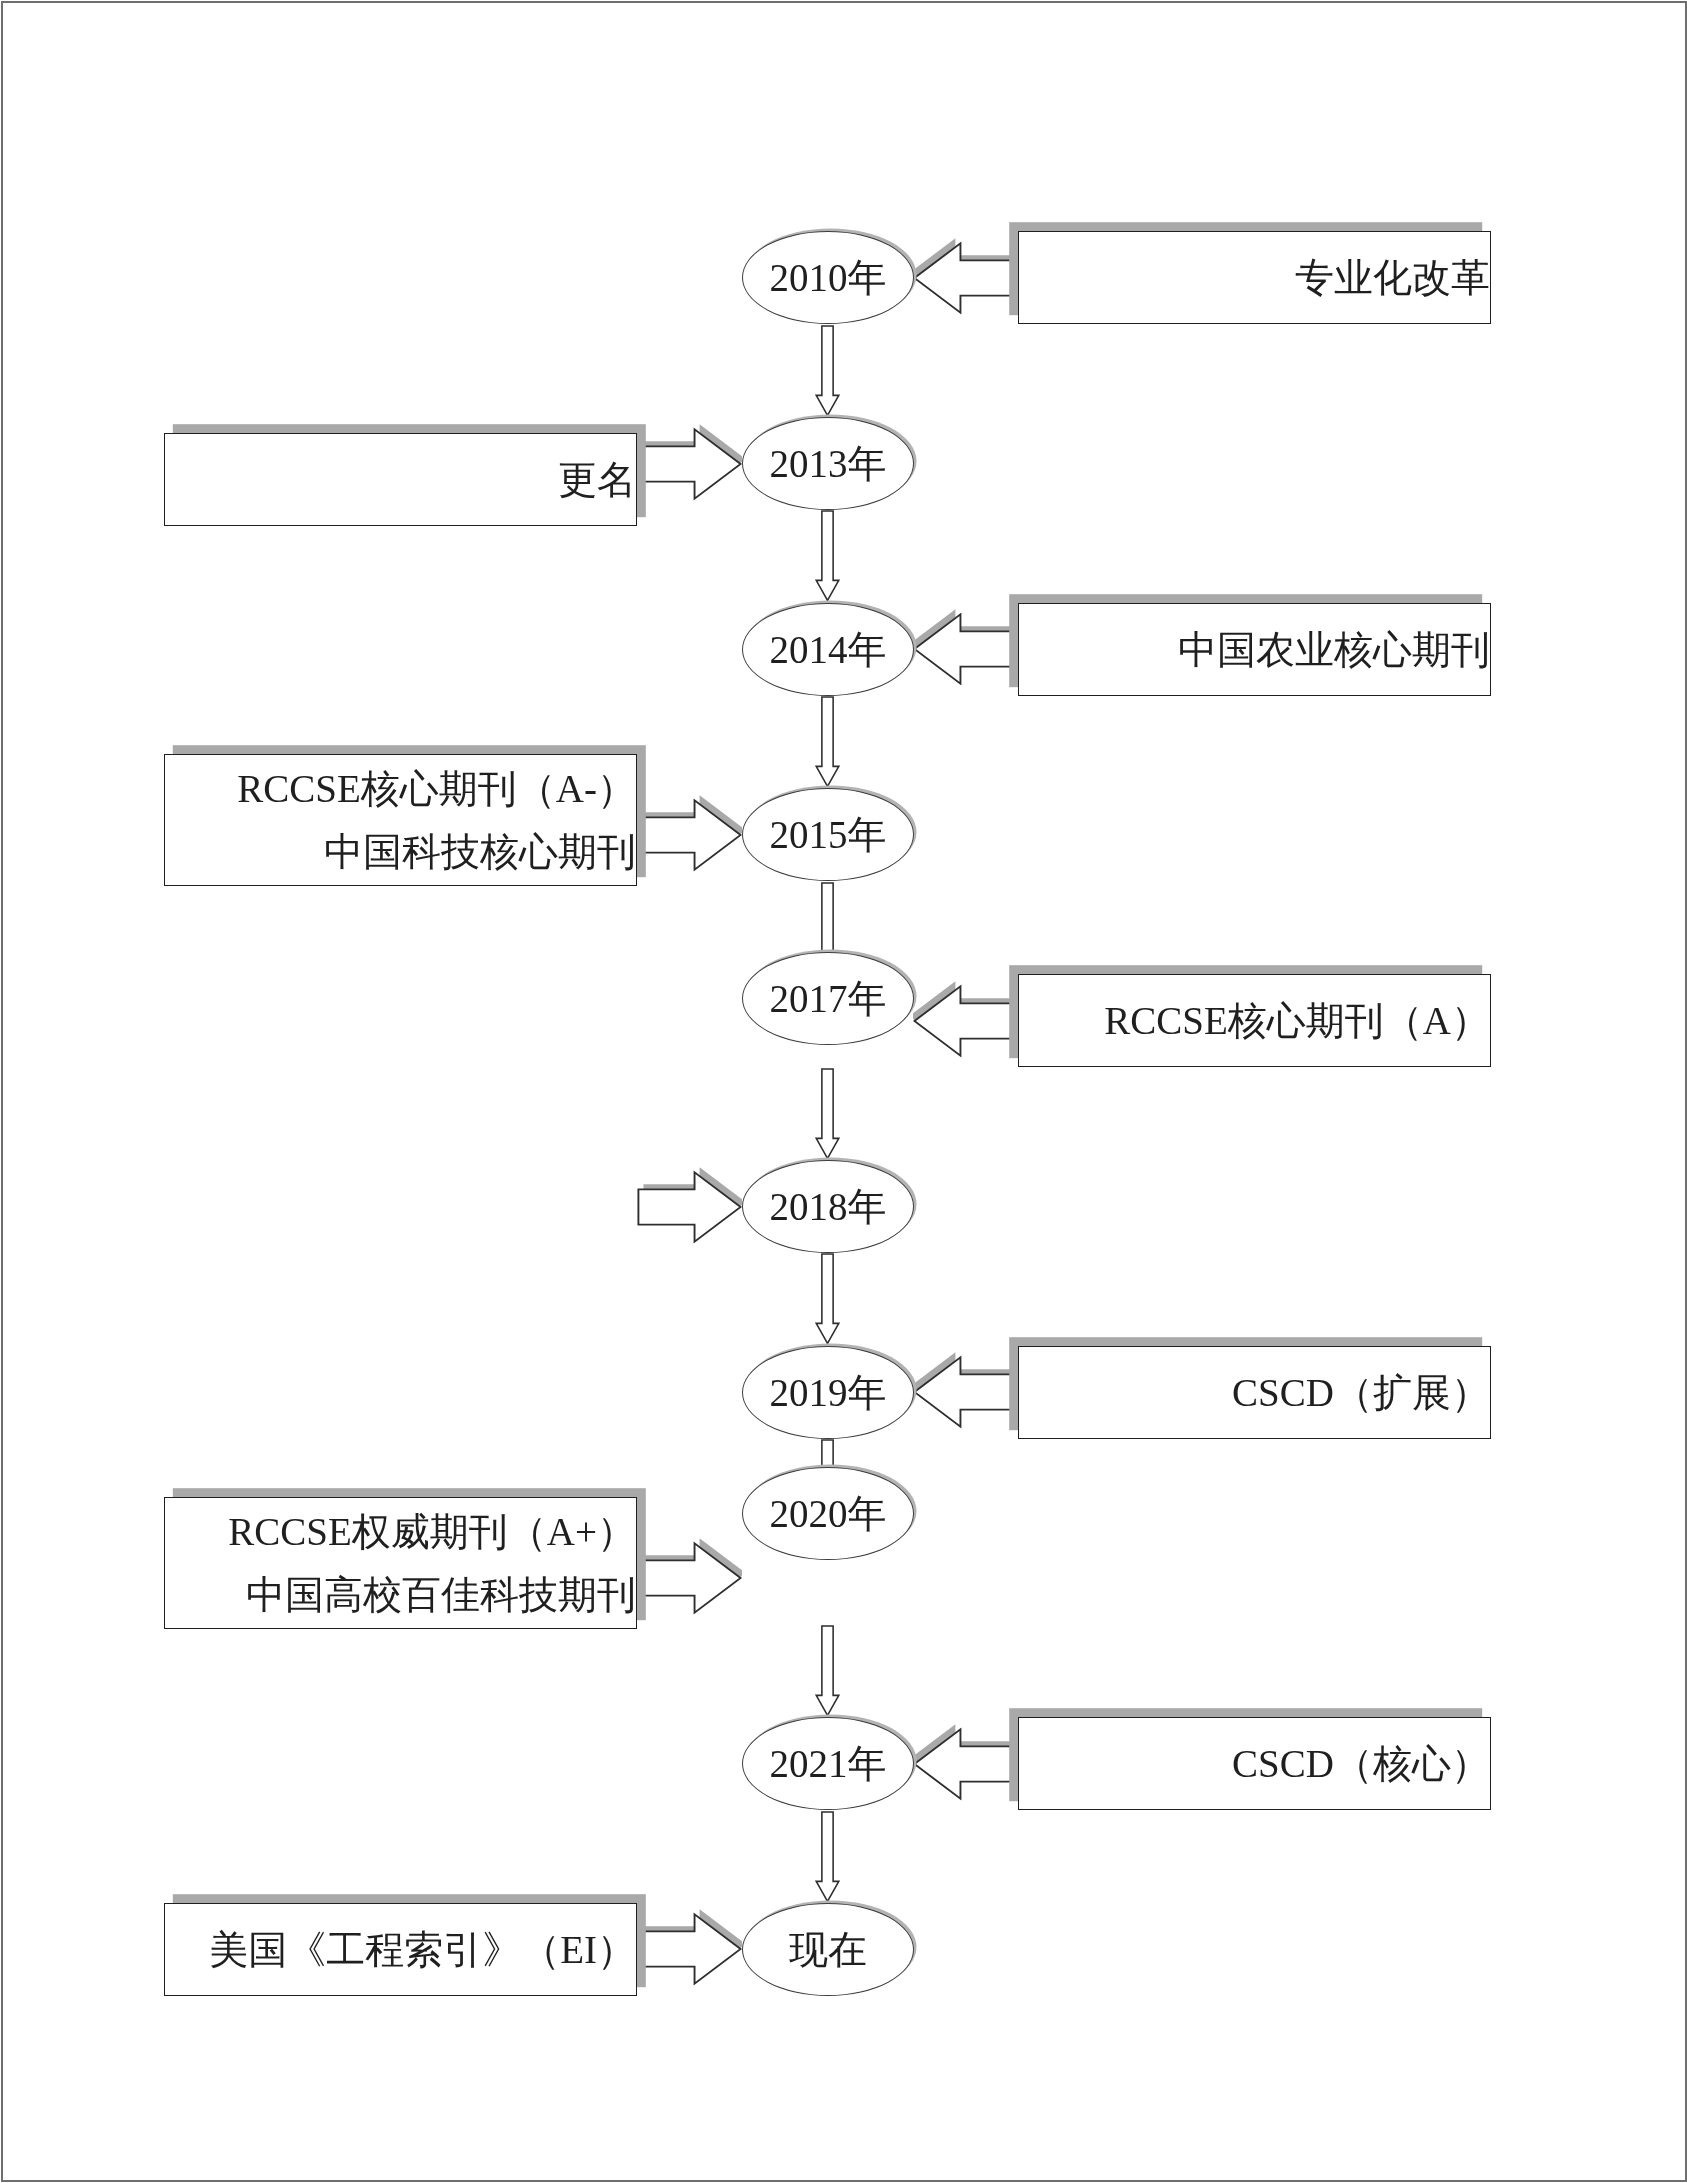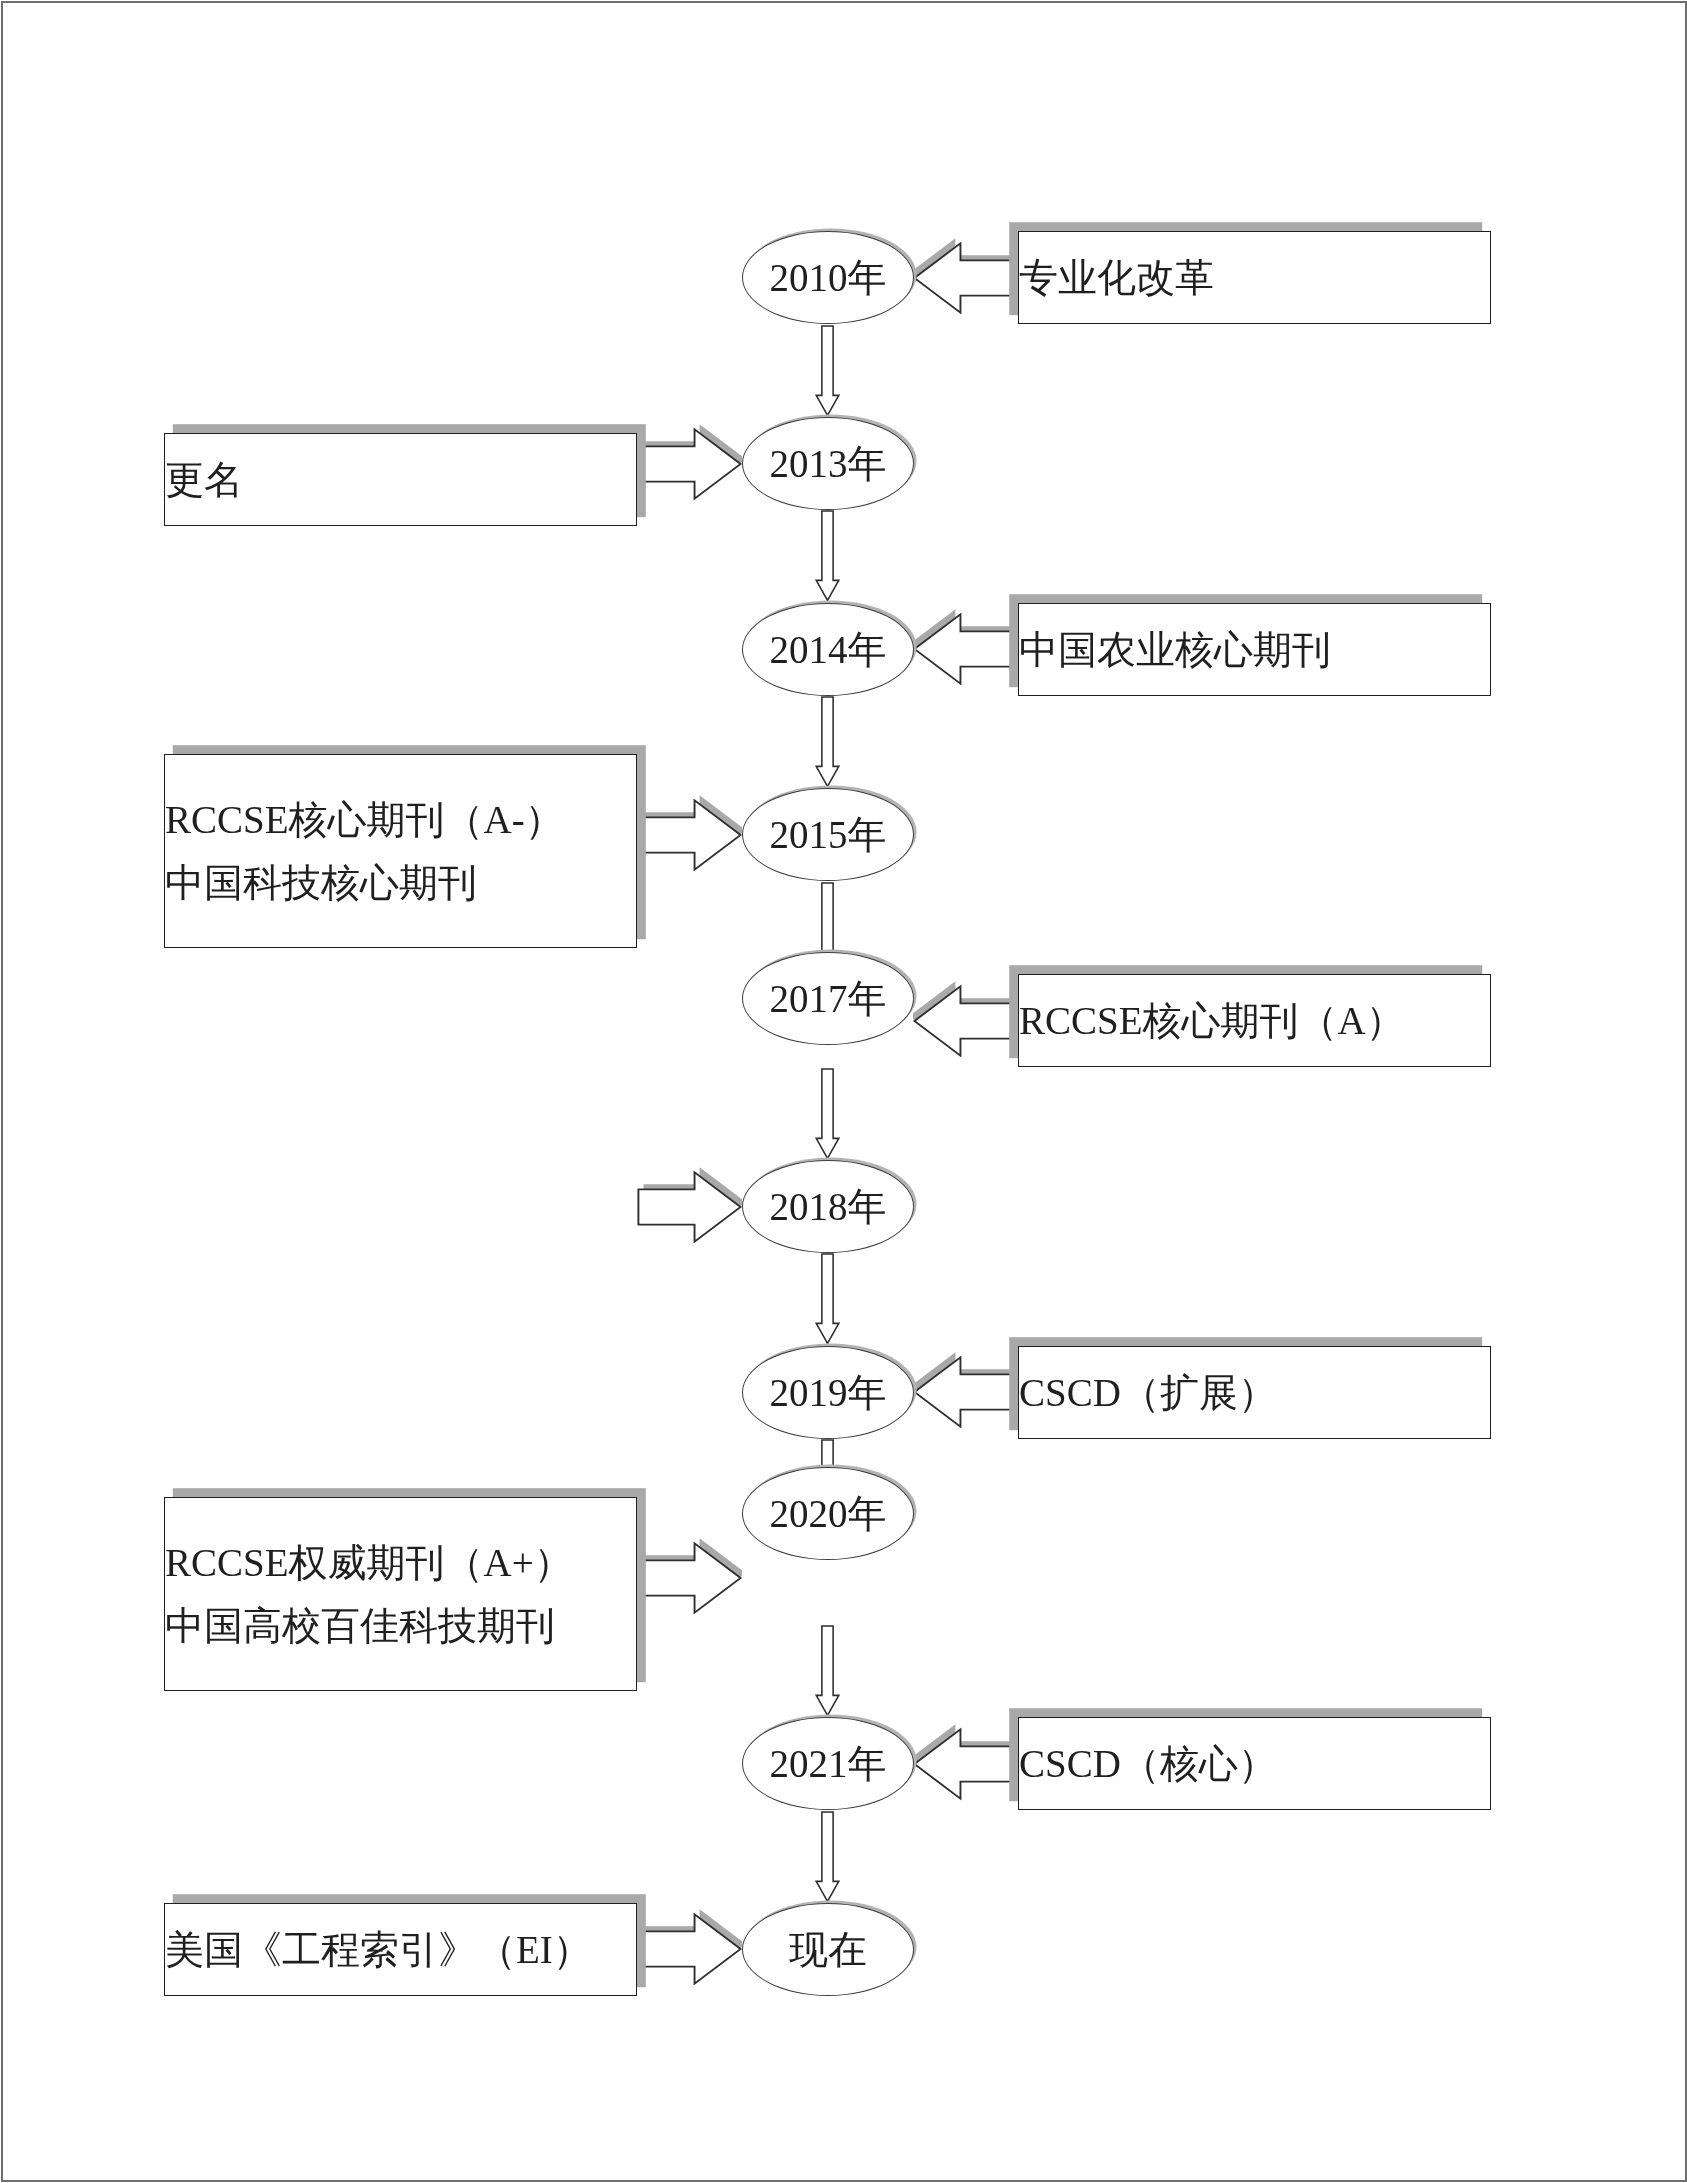--- a/index.html
+++ b/index.html
@@ -40,24 +40,24 @@
     font-size:39px;
     white-space:nowrap;
   }
   .box{
     position:absolute;
     width:473px;height:93px;
     background:#ffffff;
     border:1.9px solid #1f1f1f;
     box-sizing:border-box;
     display:flex;flex-direction:column;
-    align-items:flex-start;justify-content:center;
+    align-items:flex-end;justify-content:center;
     z-index:2;
   }
-  .box.tall{height:194px;}
+  .box.tall{height:132px;}
   .box.right{left:1018px;box-shadow:-8.8px -8.8px 0 0 #a9a9a9;}
   .box.left{left:164px;box-shadow:8.8px -8.8px 0 0 #a9a9a9;}
   .box .line{
     font-size:39px;
     line-height:63px;
     white-space:nowrap;
     text-align:center;
   }
   .harrow,.varrow{
     position:absolute;

